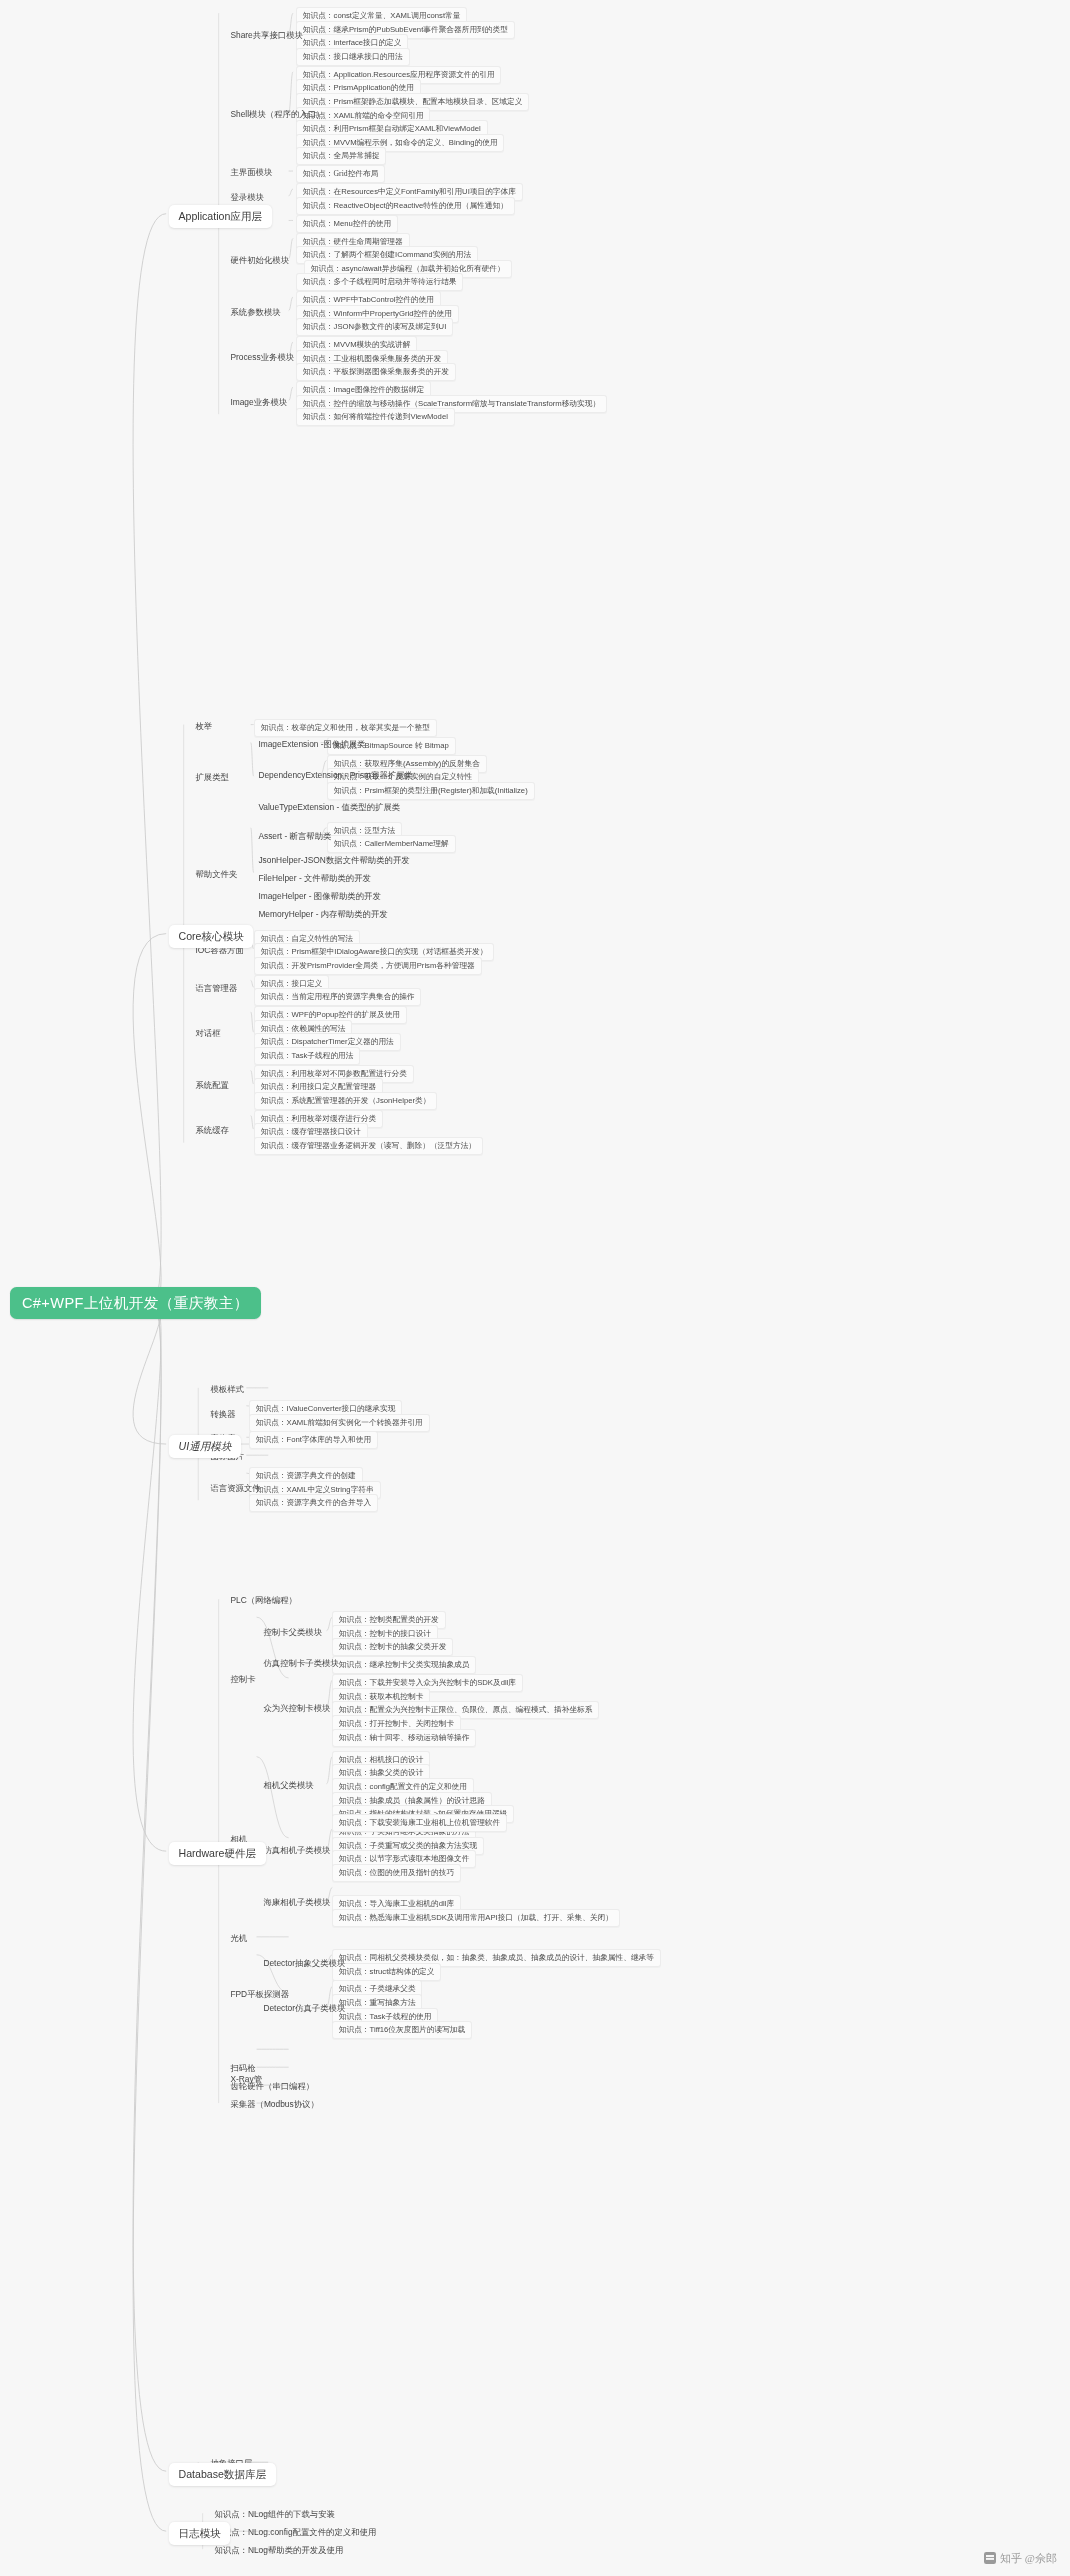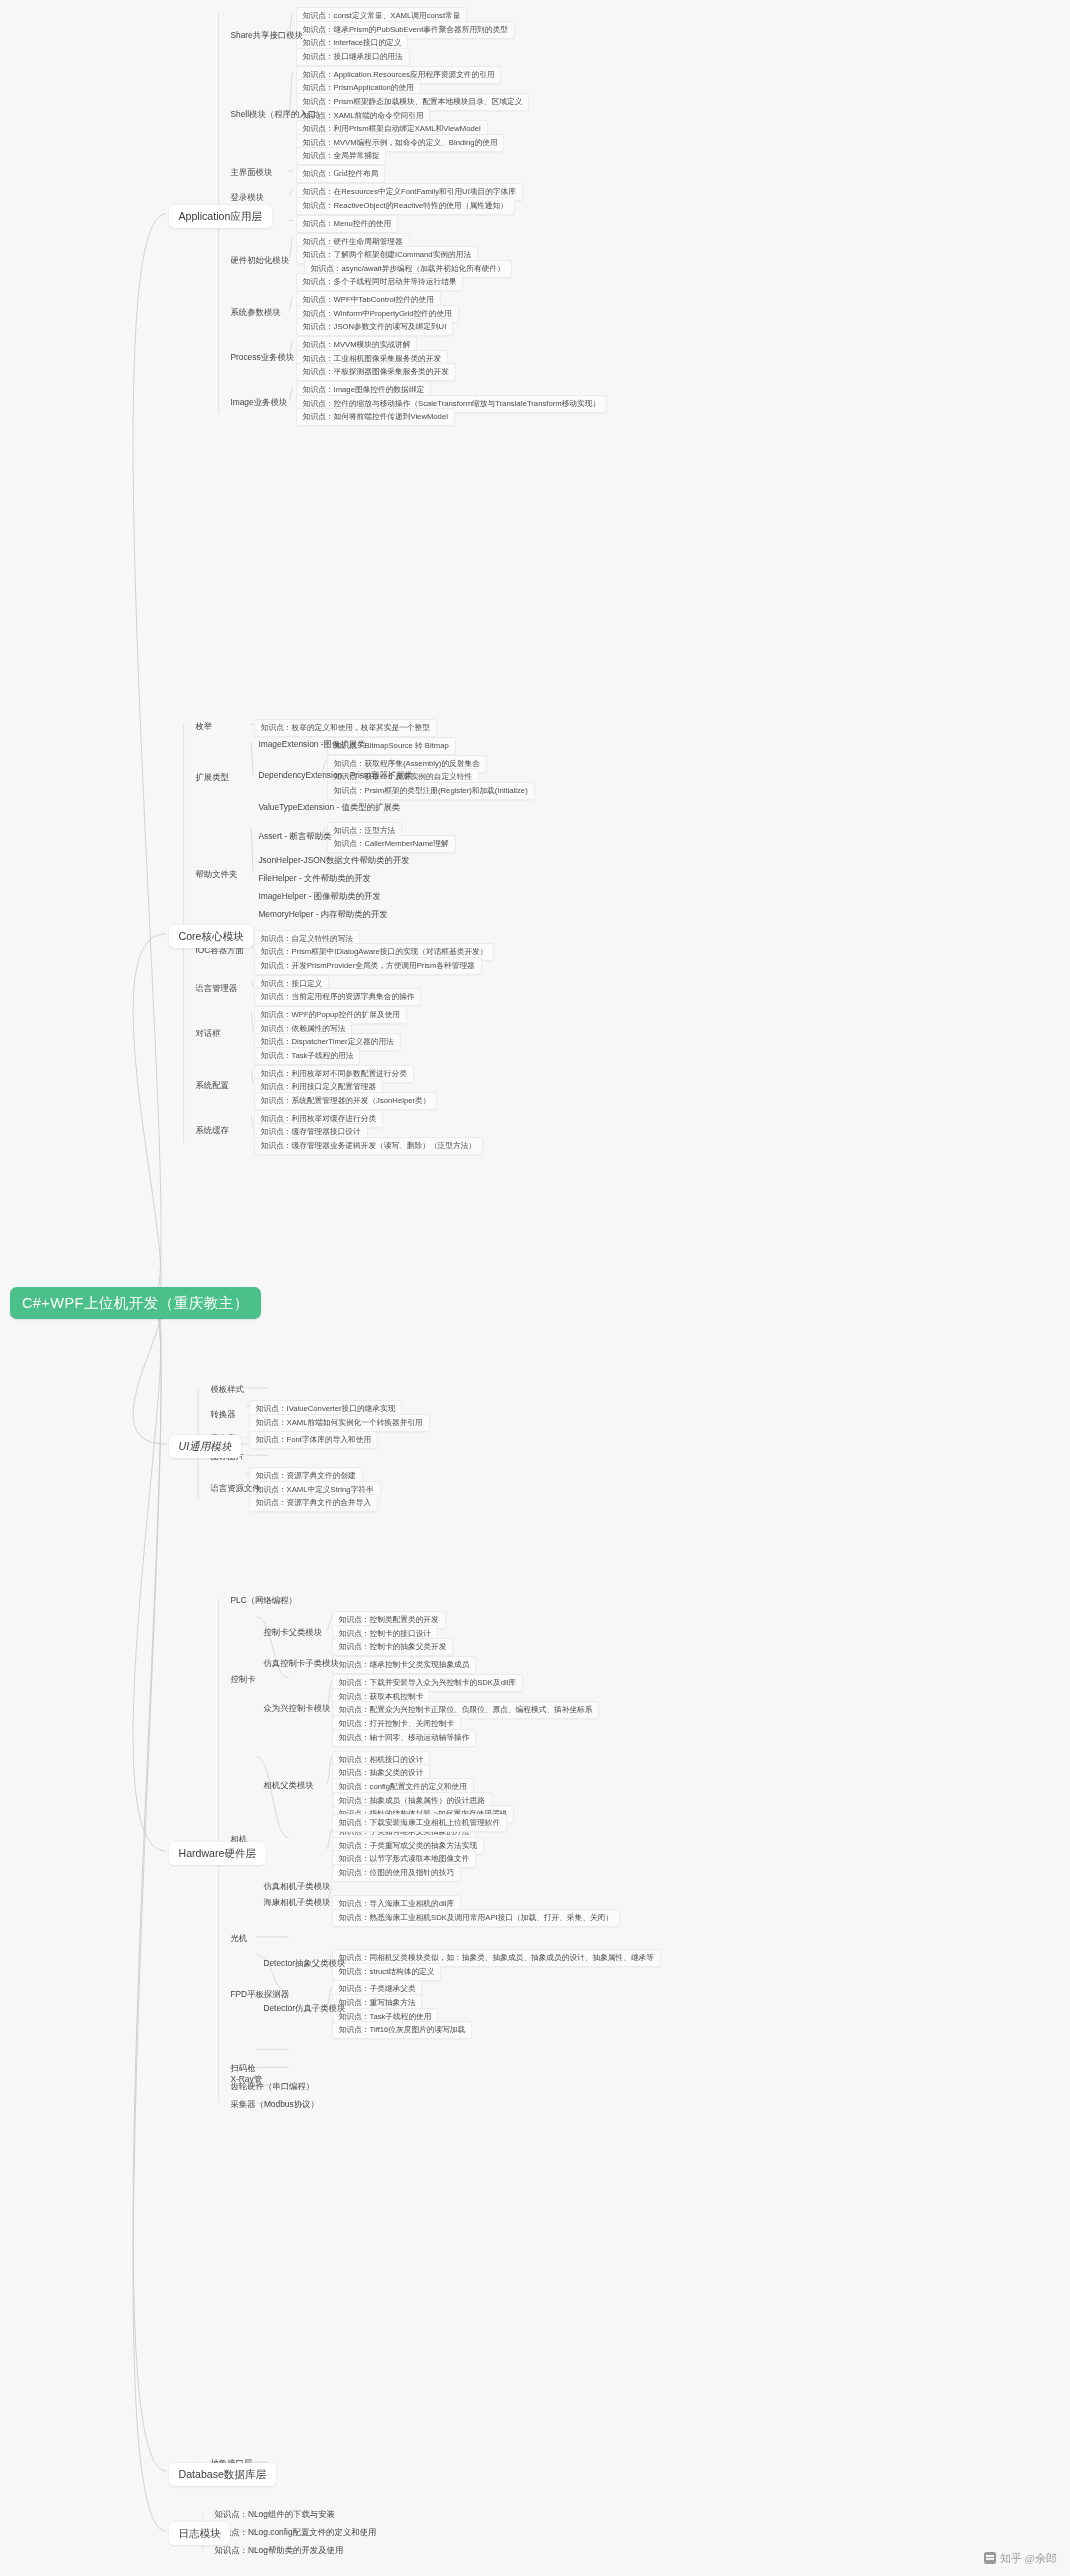--- a/index.html
+++ b/index.html
@@ -270,21 +270,21 @@
       <div class="node leaf card" style="left: 332px; top: 1751px; max-width: 510px; overflow: hidden; text-overflow: clip;">知识点：相机接口的设计</div>
       <div class="node leaf card" style="left: 332px; top: 1764px; max-width: 510px; overflow: hidden; text-overflow: clip;">知识点：抽象父类的设计</div>
       <div class="node leaf card" style="left: 332px; top: 1778px; max-width: 510px; overflow: hidden; text-overflow: clip;">知识点：config配置文件的定义和使用</div>
       <div class="node leaf card" style="left: 332px; top: 1792px; max-width: 510px; overflow: hidden; text-overflow: clip;">知识点：抽象成员（抽象属性）的设计思路</div>
       <div class="node leaf card" style="left: 332px; top: 1805px; max-width: 510px; overflow: hidden; text-overflow: clip;">知识点：指针的结构体封装-&gt;如何置内存使用逻辑</div>
       <div class="node lvl2" style="left: 259px; top: 1778px;">相机父类模块</div>
       <div class="node leaf card" style="left: 332px; top: 1823px; max-width: 510px; overflow: hidden; text-overflow: clip;">知识点：子类如何继承父类抽象的方法</div>
       <div class="node leaf card" style="left: 332px; top: 1837px; max-width: 510px; overflow: hidden; text-overflow: clip;">知识点：子类重写或父类的抽象方法实现</div>
       <div class="node leaf card" style="left: 332px; top: 1850px; max-width: 510px; overflow: hidden; text-overflow: clip;">知识点：以节字形式读取本地图像文件</div>
       <div class="node leaf card" style="left: 332px; top: 1864px; max-width: 510px; overflow: hidden; text-overflow: clip;">知识点：位图的使用及指针的技巧</div>
-      <div class="node lvl2" style="left: 259px; top: 1843px; margin-top: 36px;">仿真相机子类模块</div>
+      <div class="node lvl2" style="left: 259px; top: 1843px;">仿真相机子类模块</div>
       <div class="node leaf card" style="left: 332px; top: 1814px; max-width: 510px; overflow: hidden; text-overflow: clip;">知识点：下载安装海康工业相机上位机管理软件</div>
       <div class="node leaf card" style="left: 332px; top: 1895px; max-width: 510px; overflow: hidden; text-overflow: clip;">知识点：导入海康工业相机的dll库</div>
       <div class="node leaf card" style="left: 332px; top: 1909px; max-width: 510px; overflow: hidden; text-overflow: clip;">知识点：熟悉海康工业相机SDK及调用常用API接口（加载、打开、采集、关闭）</div>
       <div class="node lvl2" style="left: 259px; top: 1895px;">海康相机子类模块</div>
       <div class="node lvl2" style="left: 226px; top: 1832px;">相机</div>
       <div class="node lvl2" style="left: 226px; top: 1931px;">光机</div>
       <div class="node leaf card" style="left: 332px; top: 1949px; max-width: 510px; overflow: hidden; text-overflow: clip;">知识点：同相机父类模块类似，如：抽象类、抽象成员、抽象成员的设计、抽象属性、继承等</div>
       <div class="node leaf card" style="left: 332px; top: 1963px; max-width: 510px; overflow: hidden; text-overflow: clip;">知识点：struct结构体的定义</div>
       <div class="node lvl2" style="left: 259px; top: 1956px;">Detector抽象父类模块</div>
       <div class="node leaf card" style="left: 332px; top: 1980px; max-width: 510px; overflow: hidden; text-overflow: clip;">知识点：子类继承父类</div>

